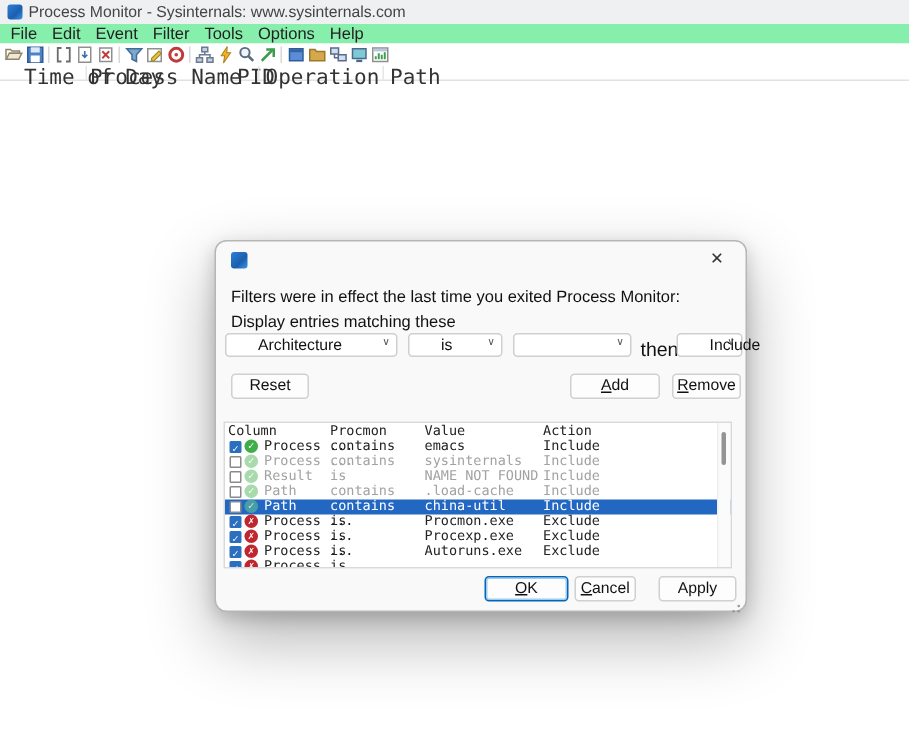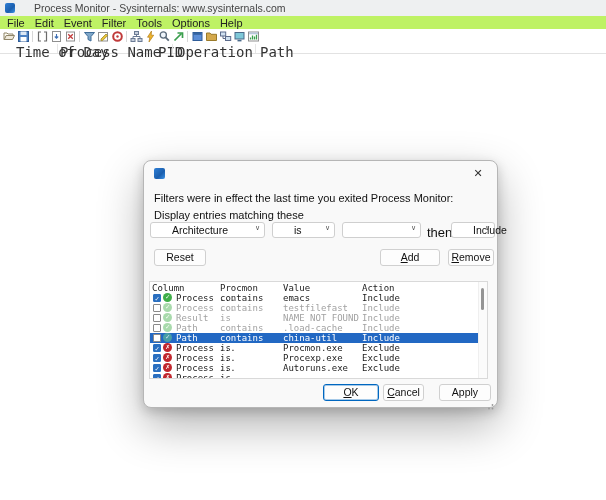--- a/index.html
+++ b/index.html
@@ -5,24 +5,24 @@
   * { margin:0; padding:0; box-sizing:border-box; }
   html,body { width:606px; height:500px; background:#fff; overflow:hidden; }
   body { font-family:"Liberation Sans", sans-serif; color:#1a1a1a; }
   #root { position:relative; width:606px; height:500px; background:#fff; }
 
   
   .titlebar { position:absolute; left:0; top:0; width:606px; height:16px;
     background:#eef0f1; display:flex; align-items:center; padding-left:5px; }
   .app-ico { width:10px; height:10px; border-radius:2px;
     background:linear-gradient(135deg,#2f7fd6 0%,#1b5fae 60%,#3e94e8 100%); flex:0 0 auto; }
-  .titlebar .ttl { font-size:10.5px; color:#444; margin-left:19px; white-space:nowrap; }
+  .titlebar .ttl { font-size:10.5px; color:#444; margin-left:4px; white-space:nowrap; }
 
   .menubar { position:absolute; left:0; top:16px; width:606px; height:13px;
-    background:#bef264; display:flex; align-items:center; padding-left:2px; }
+    background:#86efac; display:flex; align-items:center; padding-left:2px; }
   .menubar span { font-size:11px; color:#222; padding:0 5px; cursor:default; }
 
   .toolbar { position:absolute; left:0; top:29px; width:606px; height:15px;
     background:#fff; display:flex; align-items:center; padding-left:2px; }
   .tbtn { width:14px; height:14px; display:flex; align-items:center; justify-content:center; }
   .tsep { width:1px; height:11px; background:#d8d8d8; margin:0 2px; }
 
   .colheader { position:absolute; left:0; top:44px; width:606px; height:10px;
     background:#fff; border-bottom:1px solid #e2e2e2;
     font-family:"DejaVu Sans Mono", monospace; font-size:14px; color:#333; }
@@ -269,21 +269,21 @@
         <span class="c cr">contains</span>
         <span class="c cv">emacs</span>
         <span class="c ca">Include</span>
       </div>
 
       <div class="lrow dis">
         <span class="cb"></span>
         <span class="cicon inc">✓</span>
         <span class="c cc">Process ...</span>
         <span class="c cr">contains</span>
-        <span class="c cv">testfilefast</span>
+        <span class="c cv">sysinternals</span>
         <span class="c ca">Include</span>
       </div>
 
       <div class="lrow dis">
         <span class="cb"></span>
         <span class="cicon inc">✓</span>
         <span class="c cc">Result</span>
         <span class="c cr">is</span>
         <span class="c cv">NAME NOT FOUND</span>
         <span class="c ca">Include</span>

